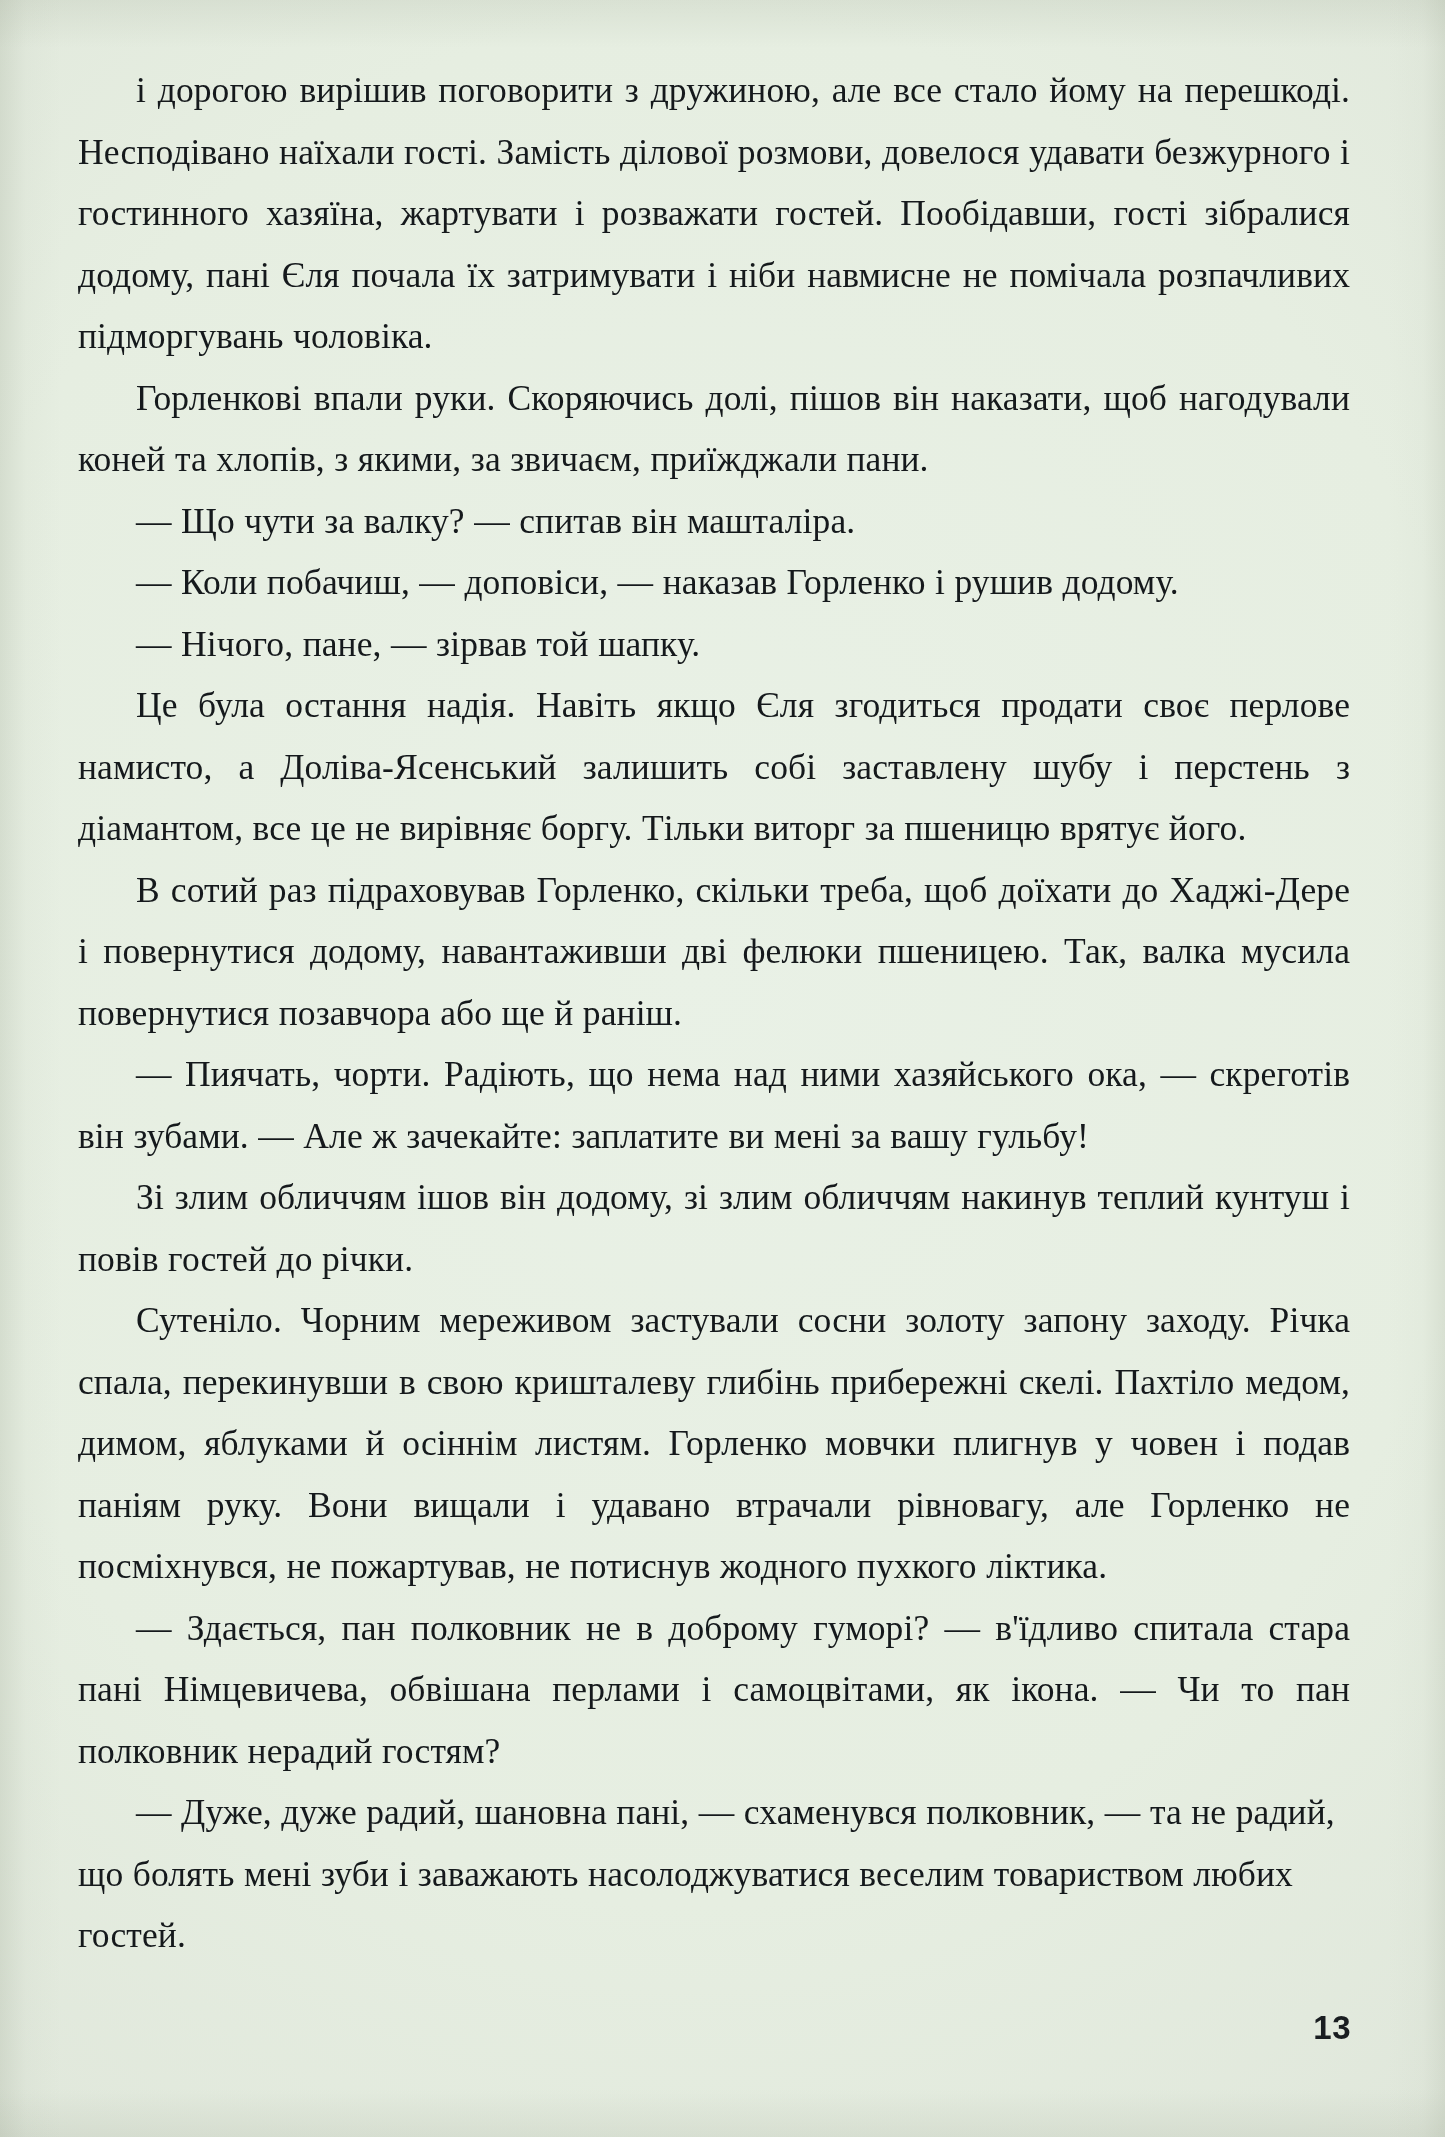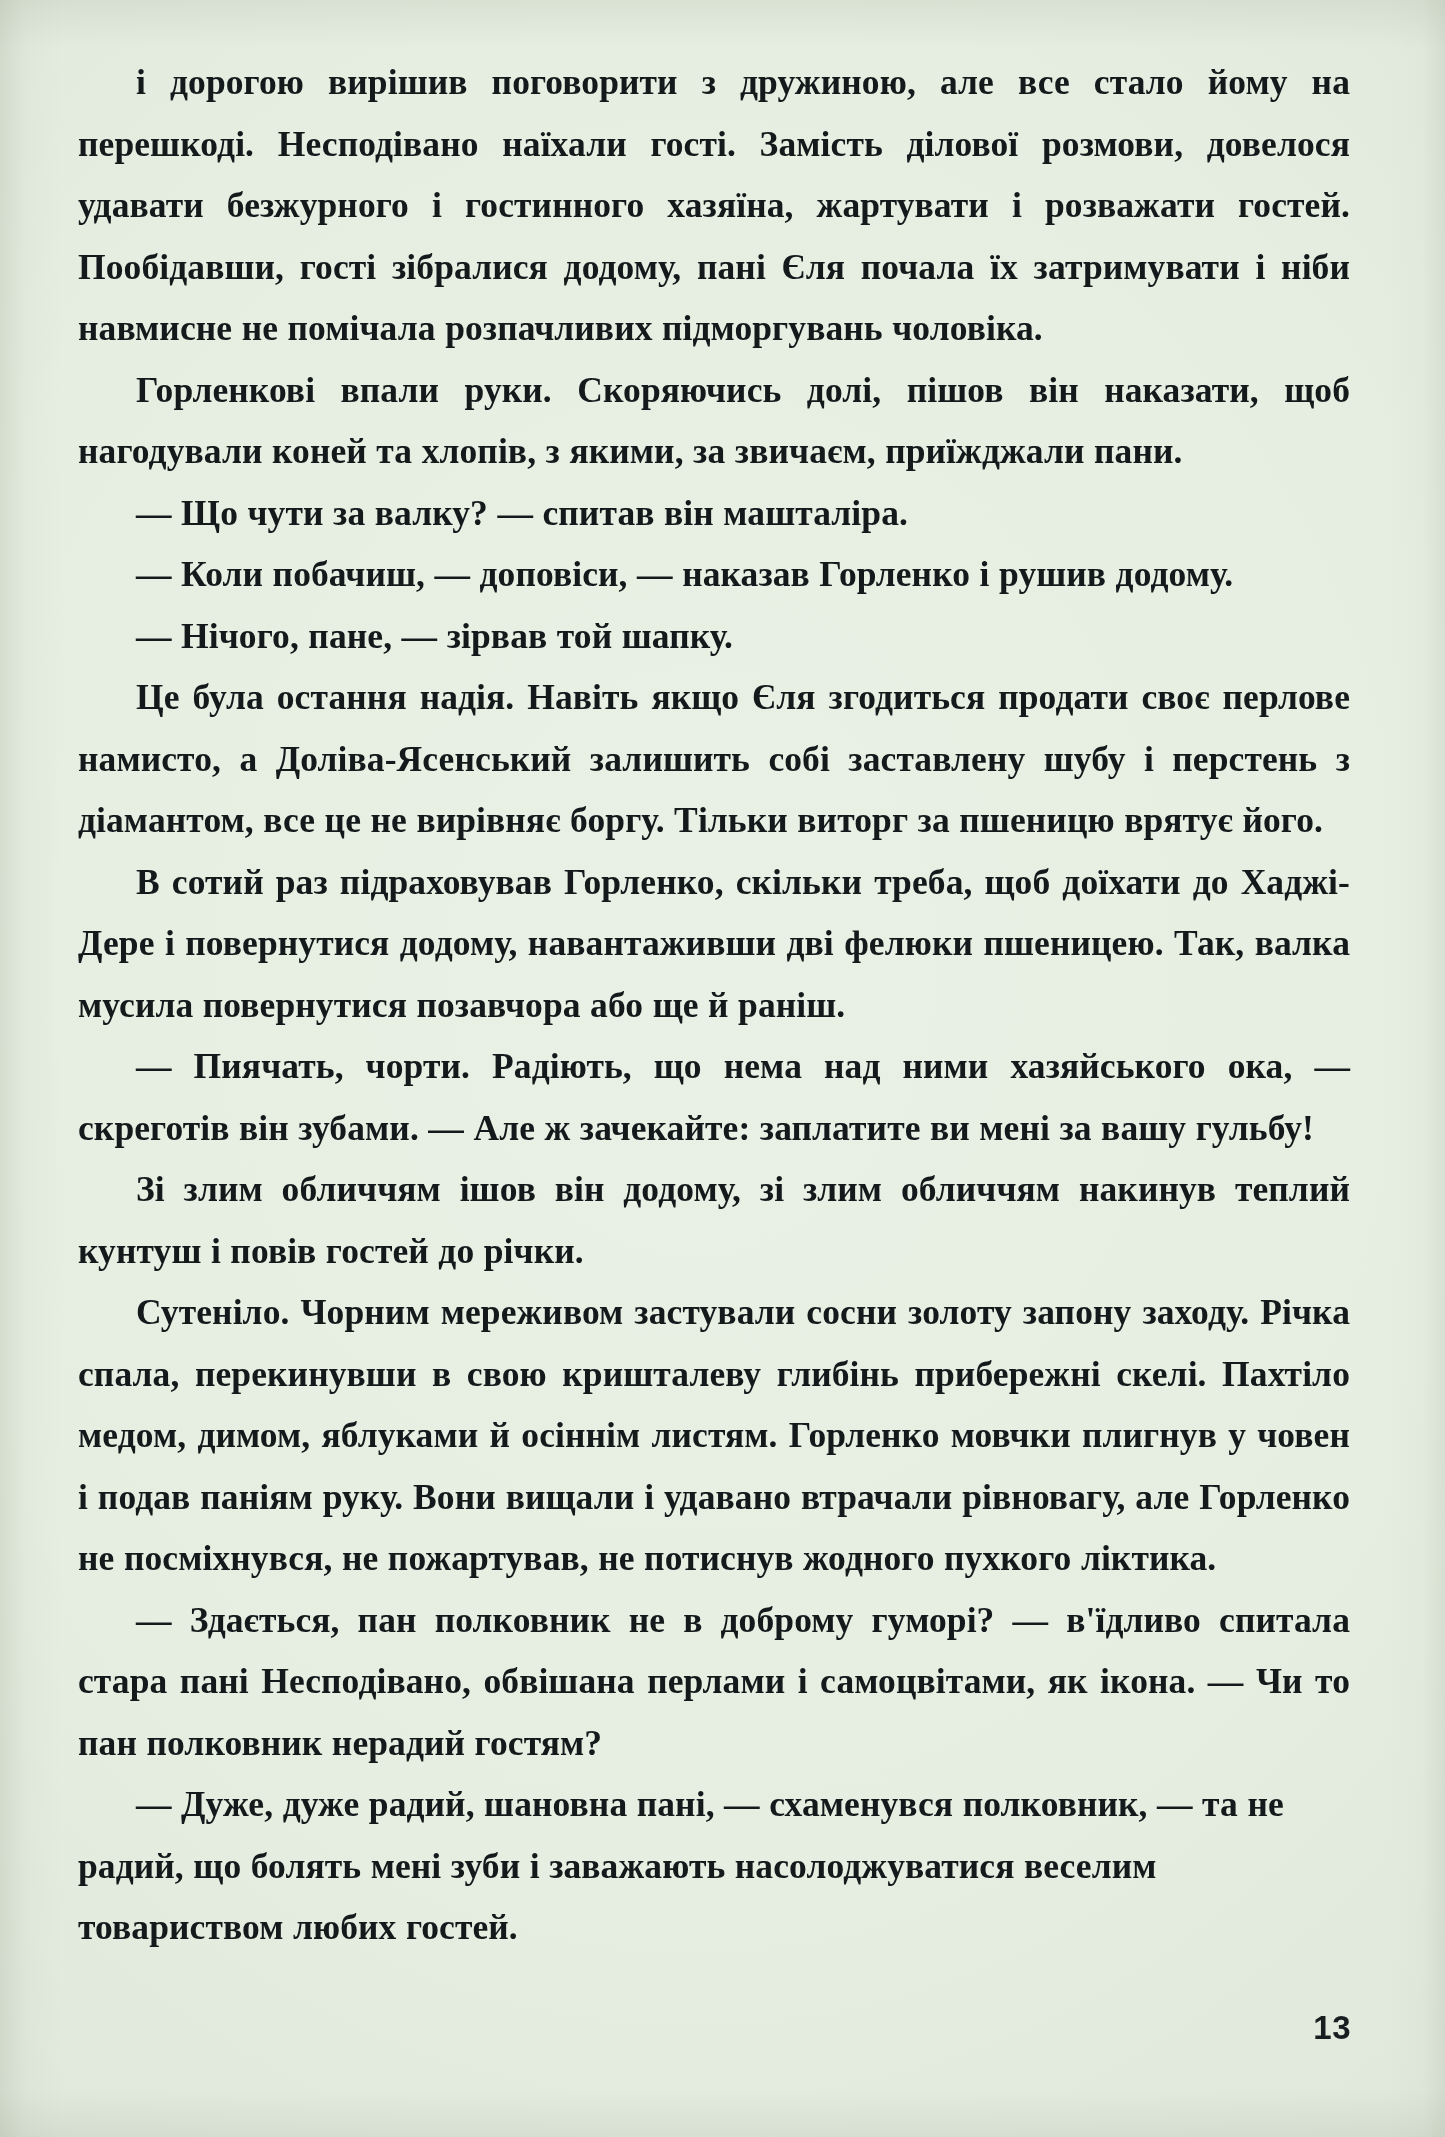--- a/index.html
+++ b/index.html
@@ -31,23 +31,22 @@
       linear-gradient(90deg, rgba(150,160,140,0.22) 0px, rgba(150,160,140,0.05) 26px, rgba(0,0,0,0) 62px),
       linear-gradient(270deg, rgba(150,160,140,0.18) 0px, rgba(150,160,140,0.04) 22px, rgba(0,0,0,0) 58px),
       linear-gradient(180deg, rgba(150,160,140,0.16) 0px, rgba(0,0,0,0) 48px),
       linear-gradient(0deg, rgba(150,160,140,0.16) 0px, rgba(0,0,0,0) 48px);
     pointer-events: none;
   }
 
   .text-block {
     position: absolute;
     left: 78px;
-    top: 52px;
+    top: 60px;
     width: 1272px;
-    font-weight: bold;
   }
 
   p.para {
     margin: 0;
     text-align: justify;
     text-justify: inter-word;
     font-size: 35.5px;
     line-height: 61.5px;
     color: #15191c;
     letter-spacing: 0.1px;
@@ -84,17 +83,17 @@
   <p class="para">і дорогою вирішив поговорити з дружиною, але все стало йому на перешкоді. Несподівано наїхали гості. Замість ділової розмови, довелося удавати безжурного і гостинного хазяїна, жартувати і розважати гостей. Пообідавши, гості зібралися додому, пані Єля почала їх затримувати і ніби навмисне не помічала розпачливих підморгувань чоловіка.</p>
   <p class="para">Горленкові впали руки. Скоряючись долі, пішов він наказати, щоб нагодували коней та хлопів, з якими, за звичаєм, приїжджали пани.</p>
   <p class="para dialogue">— Що чути за валку? — спитав він машталіра.</p>
   <p class="para dialogue">— Коли побачиш, — доповіси, — наказав Горленко і рушив додому.</p>
   <p class="para dialogue">— Нічого, пане, — зірвав той шапку.</p>
   <p class="para">Це була остання надія. Навіть якщо Єля згодиться продати своє перлове намисто, а Доліва-Ясенський залишить собі заставлену шубу і перстень з діамантом, все це не вирівняє боргу. Тільки виторг за пшеницю врятує його.</p>
   <p class="para">В сотий раз підраховував Горленко, скільки треба, щоб доїхати до Хаджі-Дере і повернутися додому, навантаживши дві фелюки пшеницею. Так, валка мусила повернутися позавчора або ще й раніш.</p>
   <p class="para dialogue">— Пиячать, чорти. Радіють, що нема над ними хазяйського ока, — скреготів він зубами. — Але ж зачекайте: заплатите ви мені за вашу гульбу!</p>
   <p class="para">Зі злим обличчям ішов він додому, зі злим обличчям накинув теплий кунтуш і повів гостей до річки.</p>
   <p class="para">Сутеніло. Чорним мереживом застували сосни золоту запону заходу. Річка спала, перекинувши в свою кришталеву глибінь прибережні скелі. Пахтіло медом, димом, яблуками й осіннім листям. Горленко мовчки плигнув у човен і подав паніям руку. Вони вищали і удавано втрачали рівновагу, але Горленко не посміхнувся, не пожартував, не потиснув жодного пухкого ліктика.</p>
-  <p class="para dialogue">— Здається, пан полковник не в доброму гуморі? — в'їдливо спитала стара пані Несподівано, обвішана перлами і самоцвітами, як ікона. — Чи то пан полковник нерадий гостям?</p>
+  <p class="para dialogue">— Здається, пан полковник не в доброму гуморі? — в'їдливо спитала стара пані Німцевичева, обвішана перлами і самоцвітами, як ікона. — Чи то пан полковник нерадий гостям?</p>
   <p class="para dialogue">— Дуже, дуже радий, шановна пані, — схаменувся полковник, — та не радий, що болять мені зуби і заважають насолоджуватися веселим товариством любих гостей.</p>
 </div>
 
 <div class="folio">13</div>
 
 </body></html>

